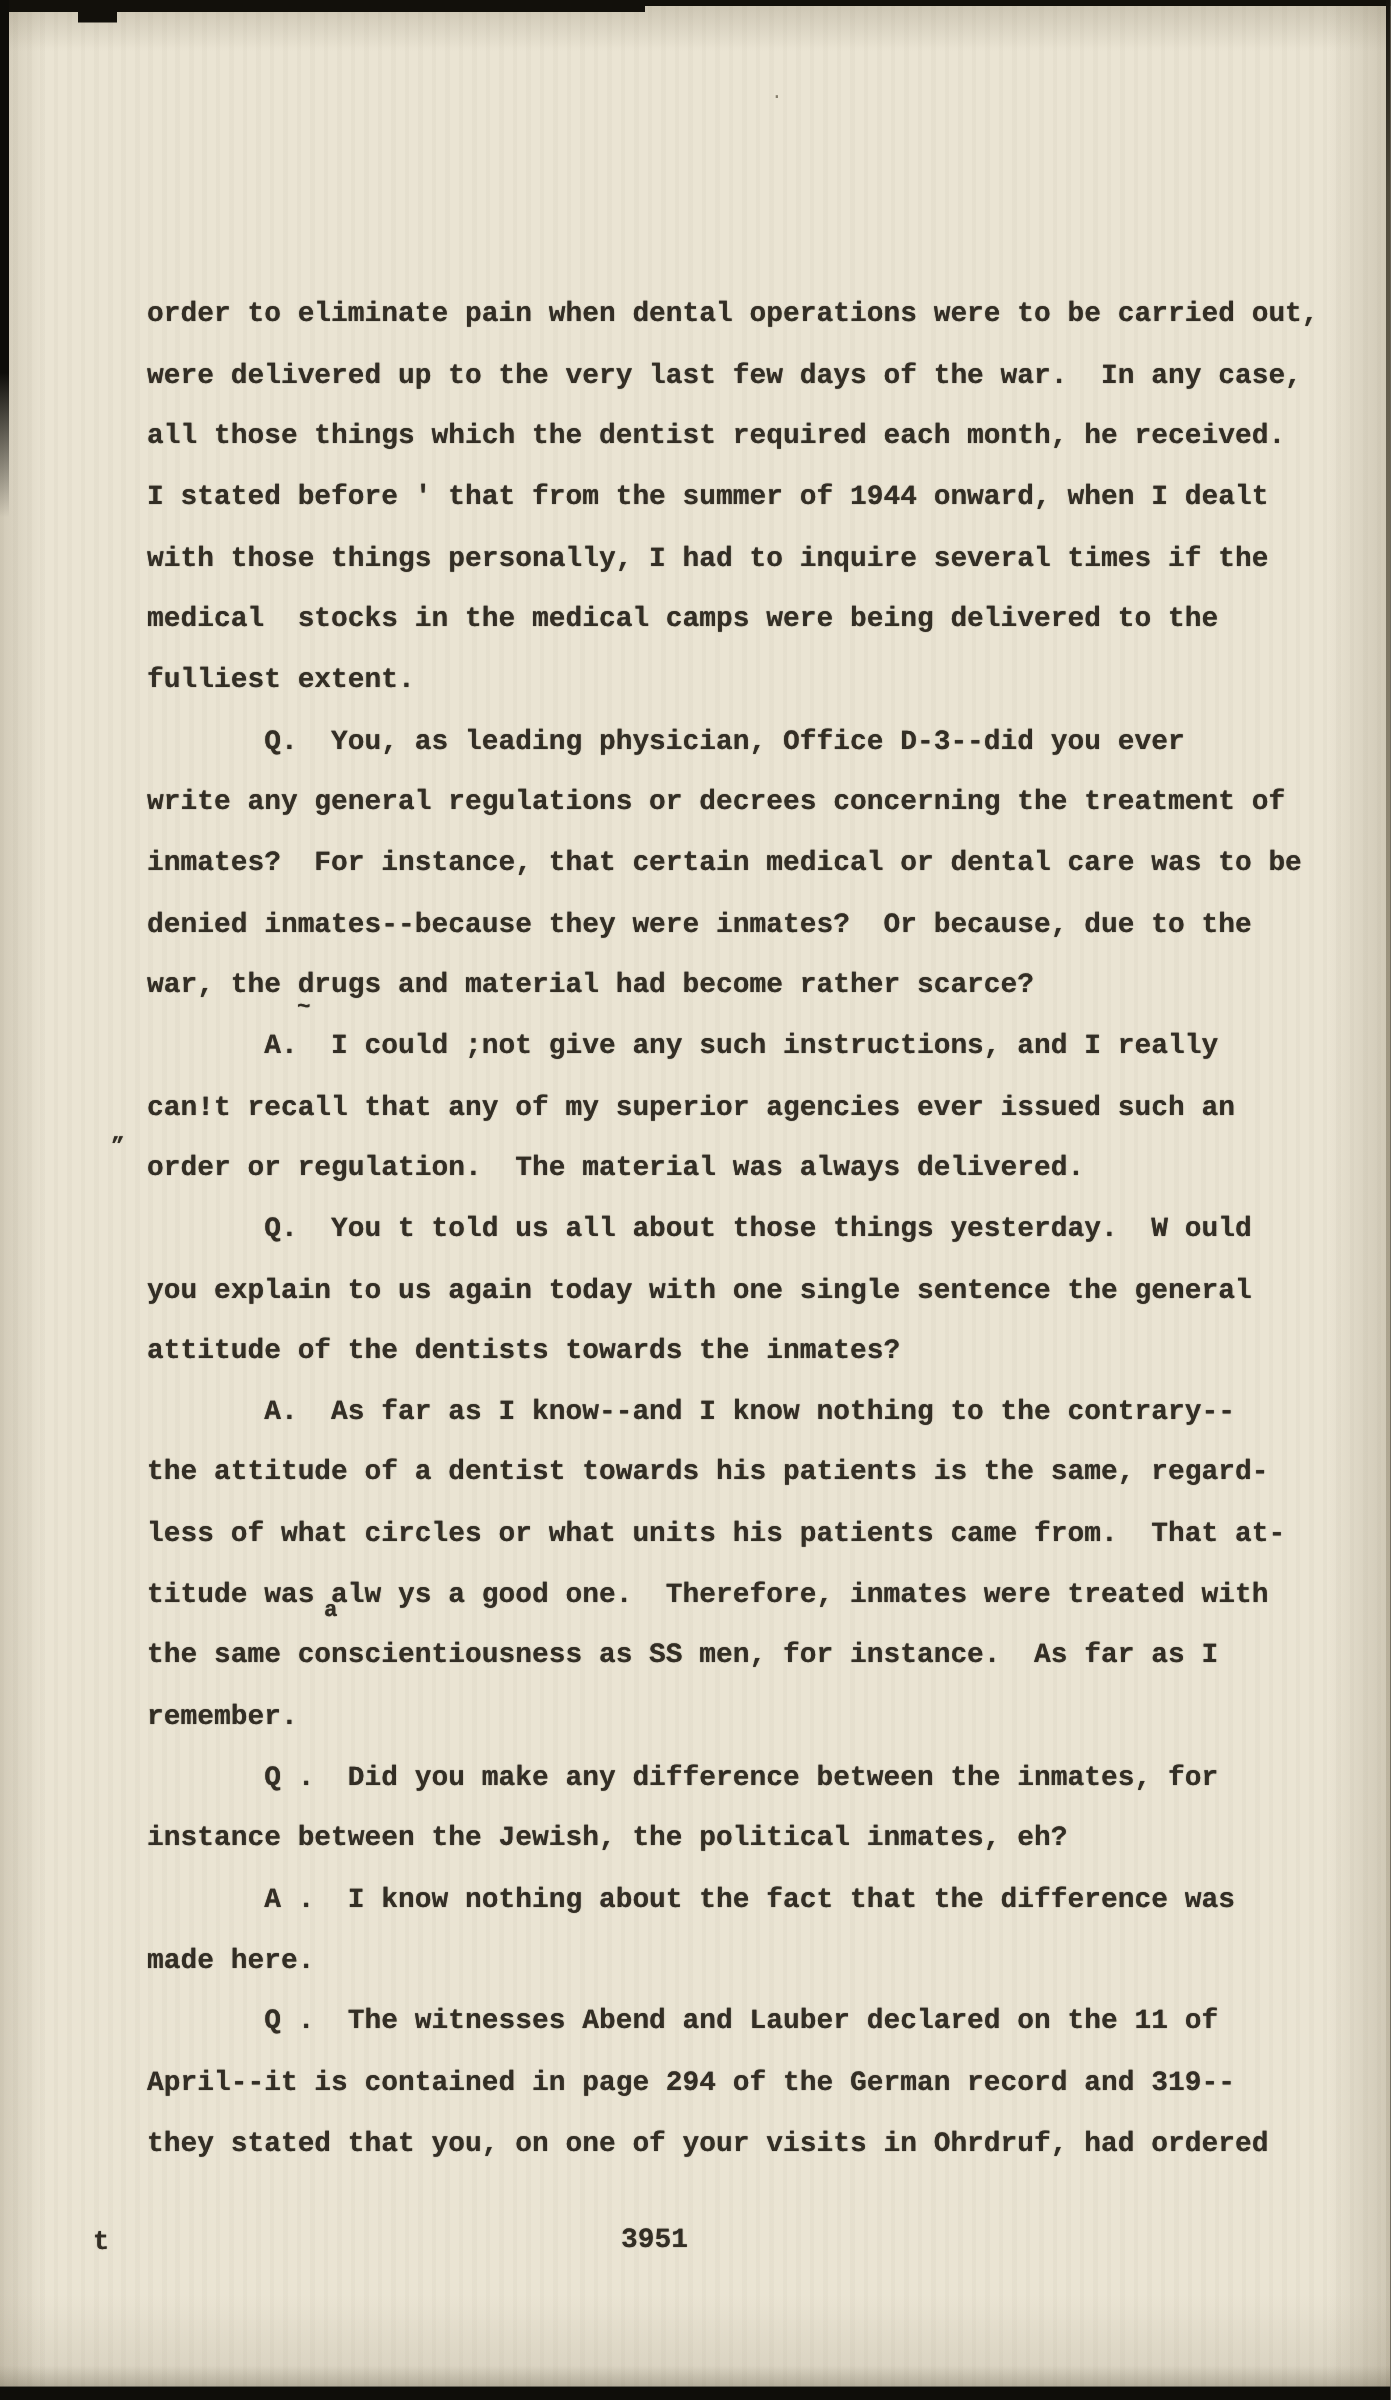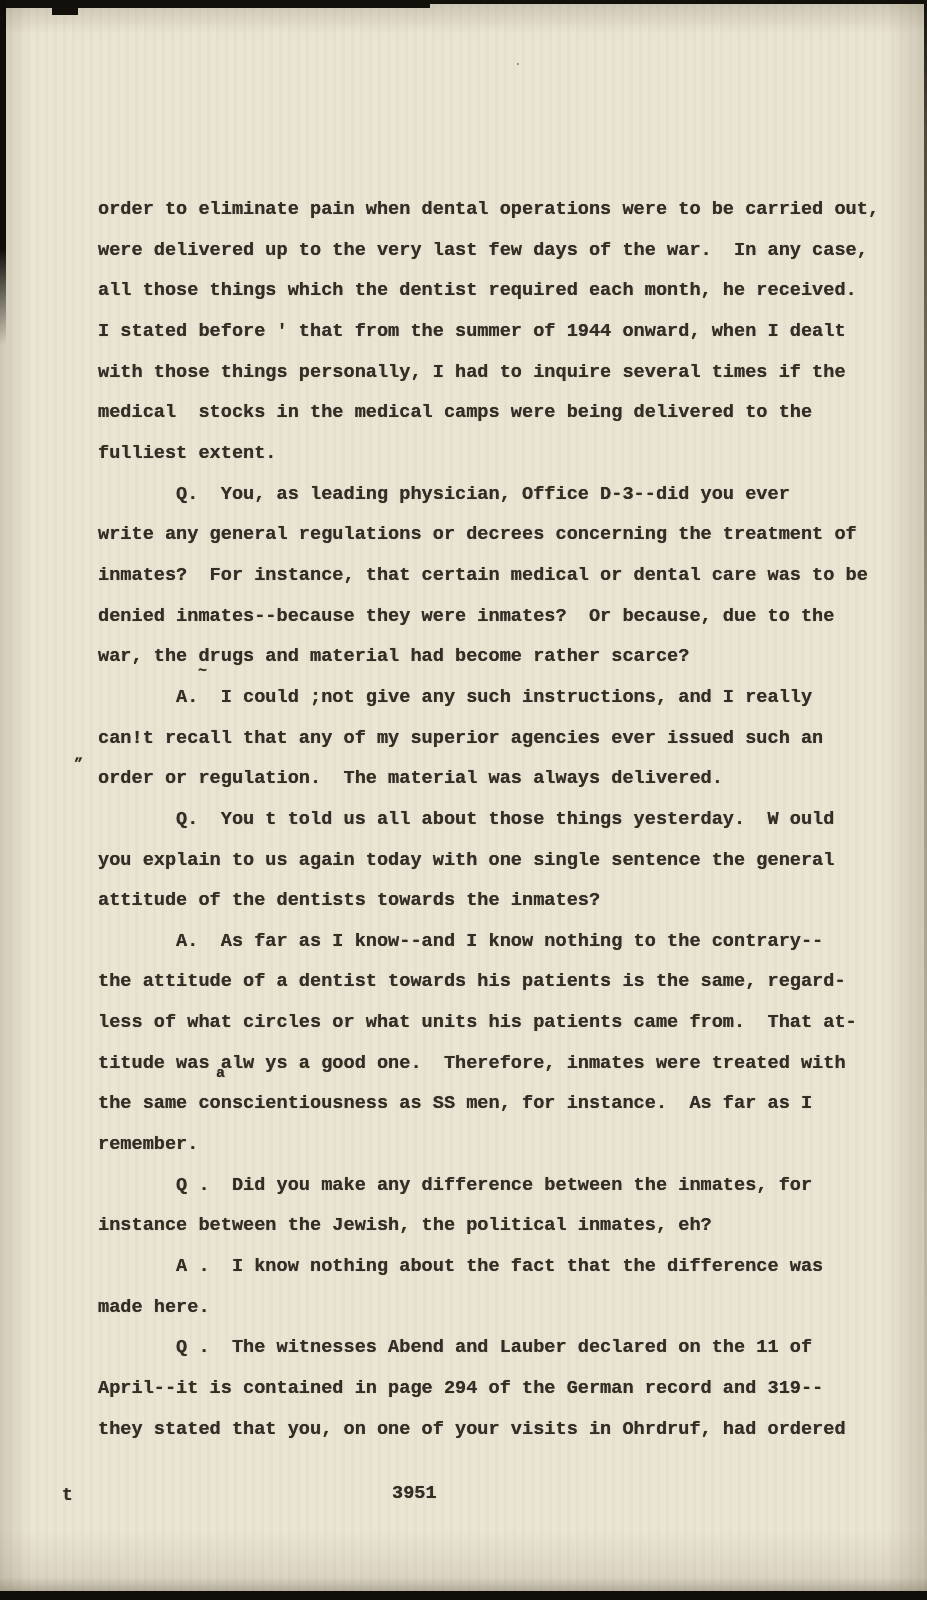--- a/index.html
+++ b/index.html
@@ -50,21 +50,21 @@
   .header-block {
     position: absolute; left: 62px; top: 80px;
     line-height: 24px;
   }
   .body-block {
     position: absolute; left: 66px; top: 190px;
     line-height: 40.65px;
     margin-left: 32px;
   }
   .footer-number {
-    position: absolute; left: 392px; top: 1484px;
+    position: absolute; left: 414px; top: 1484px;
     line-height: 20px;
     text-align: center;
   }
   .stray {
     position: absolute;
     line-height: 1;
   }
   .speck { color: rgba(90,82,64,0.7); text-shadow: none; font-weight: normal; }
 </style>
 </head>

